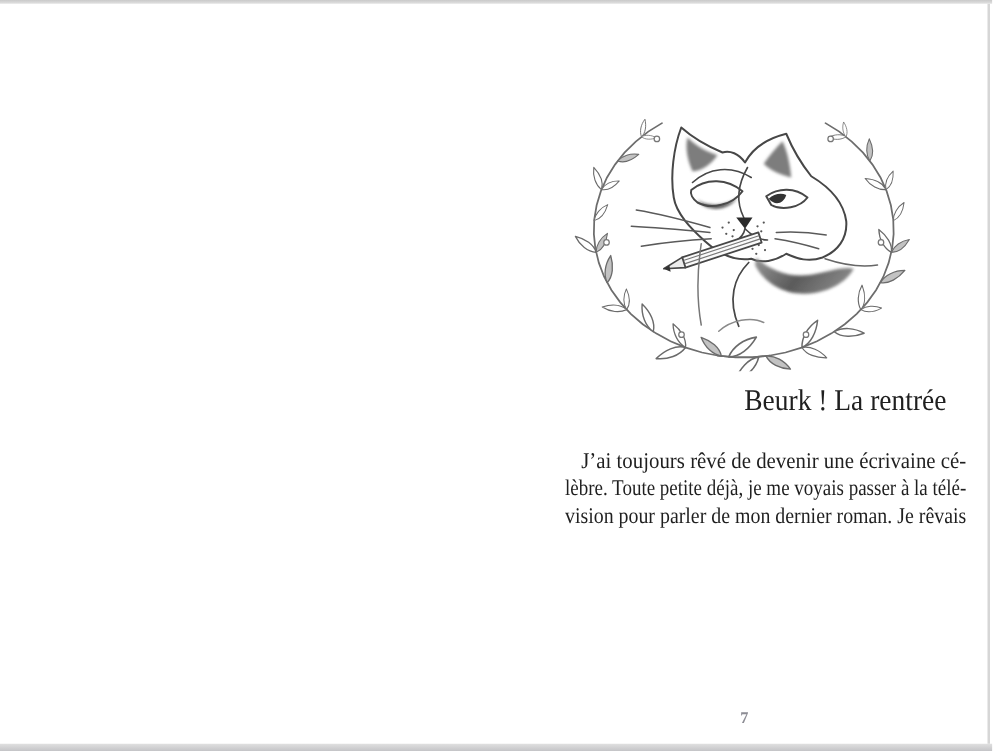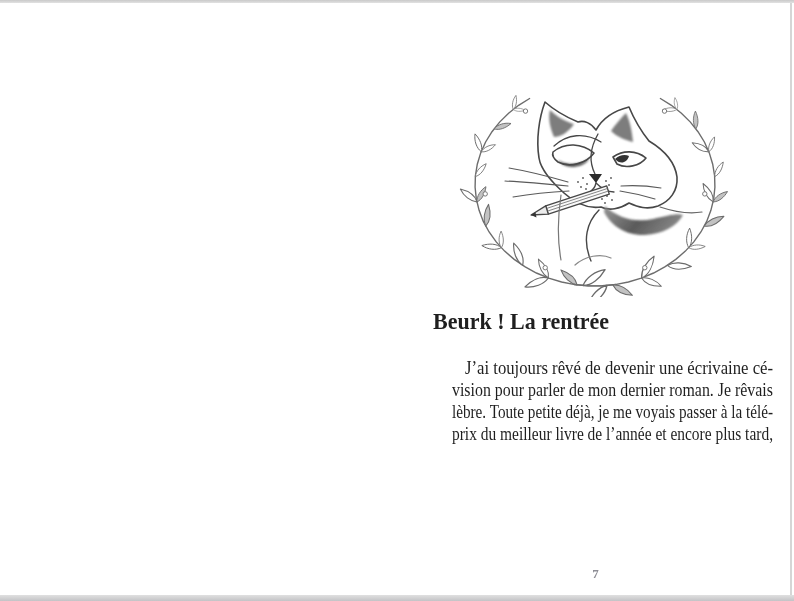--- a/index.html
+++ b/index.html
@@ -17,22 +17,22 @@
             background:#d6d6d6;}
 
   .illustration{position:absolute;left:58px;top:60px;width:280px;height:237px;}
   .illustration svg{width:100%;height:100%;}
 
   .stem{fill:none;stroke:#6d6d6d;stroke-width:1.4;stroke-linecap:round;}
   .leaf{fill:#ffffff;stroke:#6b6b6b;stroke-width:1.1;stroke-linejoin:round;}
   .leaf-sh{fill:#c2c2c2;}
   .berry{fill:#fff;stroke:#777;stroke-width:1;}
 
-  .chapter-title{position:absolute;left:28px;top:306px;width:320px;margin:0;
-      text-align:left;font-size:24px;line-height:30px;font-weight:700;
+  .chapter-title{position:absolute;left:48px;top:306px;width:320px;margin:0;
+      text-align:right;font-size:24px;line-height:30px;font-weight:400;
       color:var(--text,#1f1f1f);white-space:nowrap;}
   .chapter-title span{display:inline-block;transform-origin:50% 60%;}
 
   .paragraph{position:absolute;left:55px;top:358px;width:321px;
       font-size:18px;line-height:21.9px;color:var(--text,#1f1f1f);text-align:center;}
   .pline{white-space:nowrap;height:21.9px;}
   .ptext{display:inline-block;transform-origin:0 62%;}
   .pline.indent .ptext{margin-left:13px;}
 
   .folio{position:absolute;left:0;top:566px;width:397px;text-align:center;
@@ -162,23 +162,22 @@
           <path d="M205,147 C220,152 235,154 247,152" stroke="#666" stroke-width="1.2"></path>
           <path d="M120,205 C130,196 146,193 156,198" stroke="#8a8a8a" stroke-width="1.2"></path>
         </g>
       </svg>
     </div>
 
     <h1 class="chapter-title"><span id="titleSpan" style="transform: scaleX(0.9158);">Beurk ! La rentrée</span></h1>
 
     <div class="paragraph">
       <div class="pline indent"><span class="ptext" style="transform: scaleX(0.9268);">J’ai toujours rêvé de devenir une écrivaine cé-</span></div>
+      <div class="pline"><span class="ptext" style="transform: scaleX(0.8442);">lèbre. Toute petite déjà, je me voyais passer à la télé-</span></div>
       <div class="pline"><span class="ptext" style="transform: scaleX(0.8833);">vision pour parler de mon dernier roman. Je rêvais</span></div>
-      <div class="pline"><span class="ptext" style="transform: scaleX(0.8442);">lèbre. Toute petite déjà, je me voyais passer à la télé-</span></div>
-      <div class="pline"><span class="ptext" style="transform: scaleX(0.8586);">prix du meilleur livre de l’année et encore plus tard,</span></div>
     </div>
 
     <div class="folio">7</div>
   </div>
 
   <div class="edge-top"></div>
   <div class="edge-bottom"></div>
   <div class="edge-right"></div>
 </div>
 

